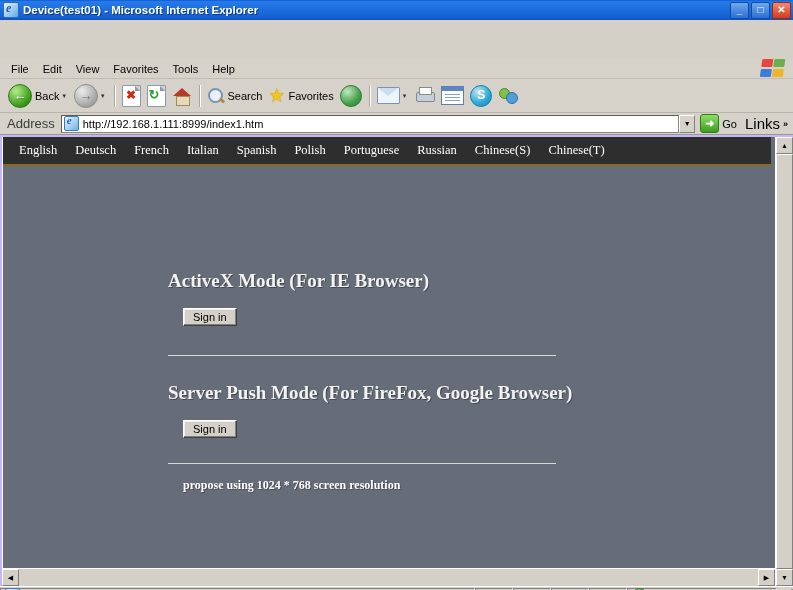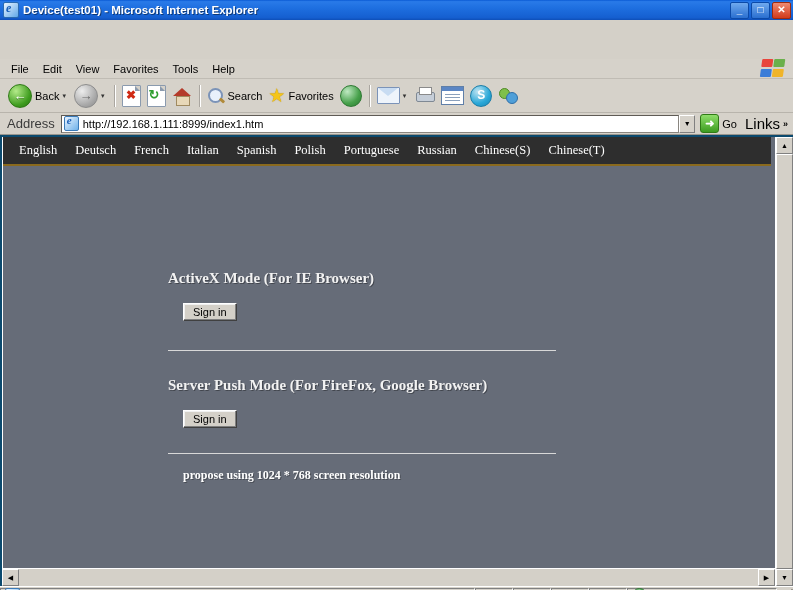--- a/index.html
+++ b/index.html
@@ -137,40 +137,40 @@
     width:17px;height:17px;border-radius:3px;
     background:linear-gradient(to bottom,#8ede6a,#3d9c20);border:1px solid #2f7a16;
     color:#fff;font-size:11px;line-height:16px;text-align:center;font-weight:bold;
   }
   .golabel{font-size:11px;margin-left:3px;}
   .linksbox{display:flex;align-items:center;margin-left:8px;margin-right:2px;}
   .linkslabel{font-size:15px;}
   .chev{font-size:9px;margin-left:3px;font-weight:bold;}
 
   
-  .client{flex:1;background:#0c4a6e;padding:2px 0 0 2px;box-sizing:border-box;display:flex;flex-direction:column;}
+  .client{flex:1;background:#c4b5fd;padding:2px 0 0 2px;box-sizing:border-box;display:flex;flex-direction:column;}
   .docwrap{flex:1;display:flex;min-height:0;}
   .doccol{flex:1;display:flex;flex-direction:column;min-width:0;}
   .doc{
     flex:1;background:#666c78;overflow:hidden;position:relative;
     border-left:1px solid #fff;
   }
   .navbar{
     background:#2e2e2e;border-bottom:2px solid #8a6a1e;
     height:29px;display:flex;align-items:center;padding-left:16px;box-sizing:border-box;
     margin-right:4px;
   }
   .navbar a{
     color:#fff;font-family:"Liberation Serif",serif;font-size:12.5px;
     text-decoration:none;margin-right:18px;white-space:nowrap;
   }
   .page{padding:0 0 0 0;}
   .sec{padding-left:165px;}
   h2.mode{
-    font-family:"Liberation Serif",serif;font-size:15px;font-weight:bold;
+    font-family:"Liberation Serif",serif;font-size:19px;font-weight:bold;
     color:#f2f2f2;margin:0;padding:0;text-shadow:1px 1px 0 rgba(0,0,0,.35);
     white-space:nowrap;
   }
   .btnrow{padding-left:180px;}
   .winbtn{
     font-family:"Liberation Sans",sans-serif;font-size:11px;color:#000;
     background:#d4d0c8;border:1px solid;
     border-color:#fff #404040 #404040 #fff;
     box-shadow:inset -1px -1px 0 #808080, inset 1px 1px 0 #f0f0f0;
     padding:2px 9px;cursor:pointer;

